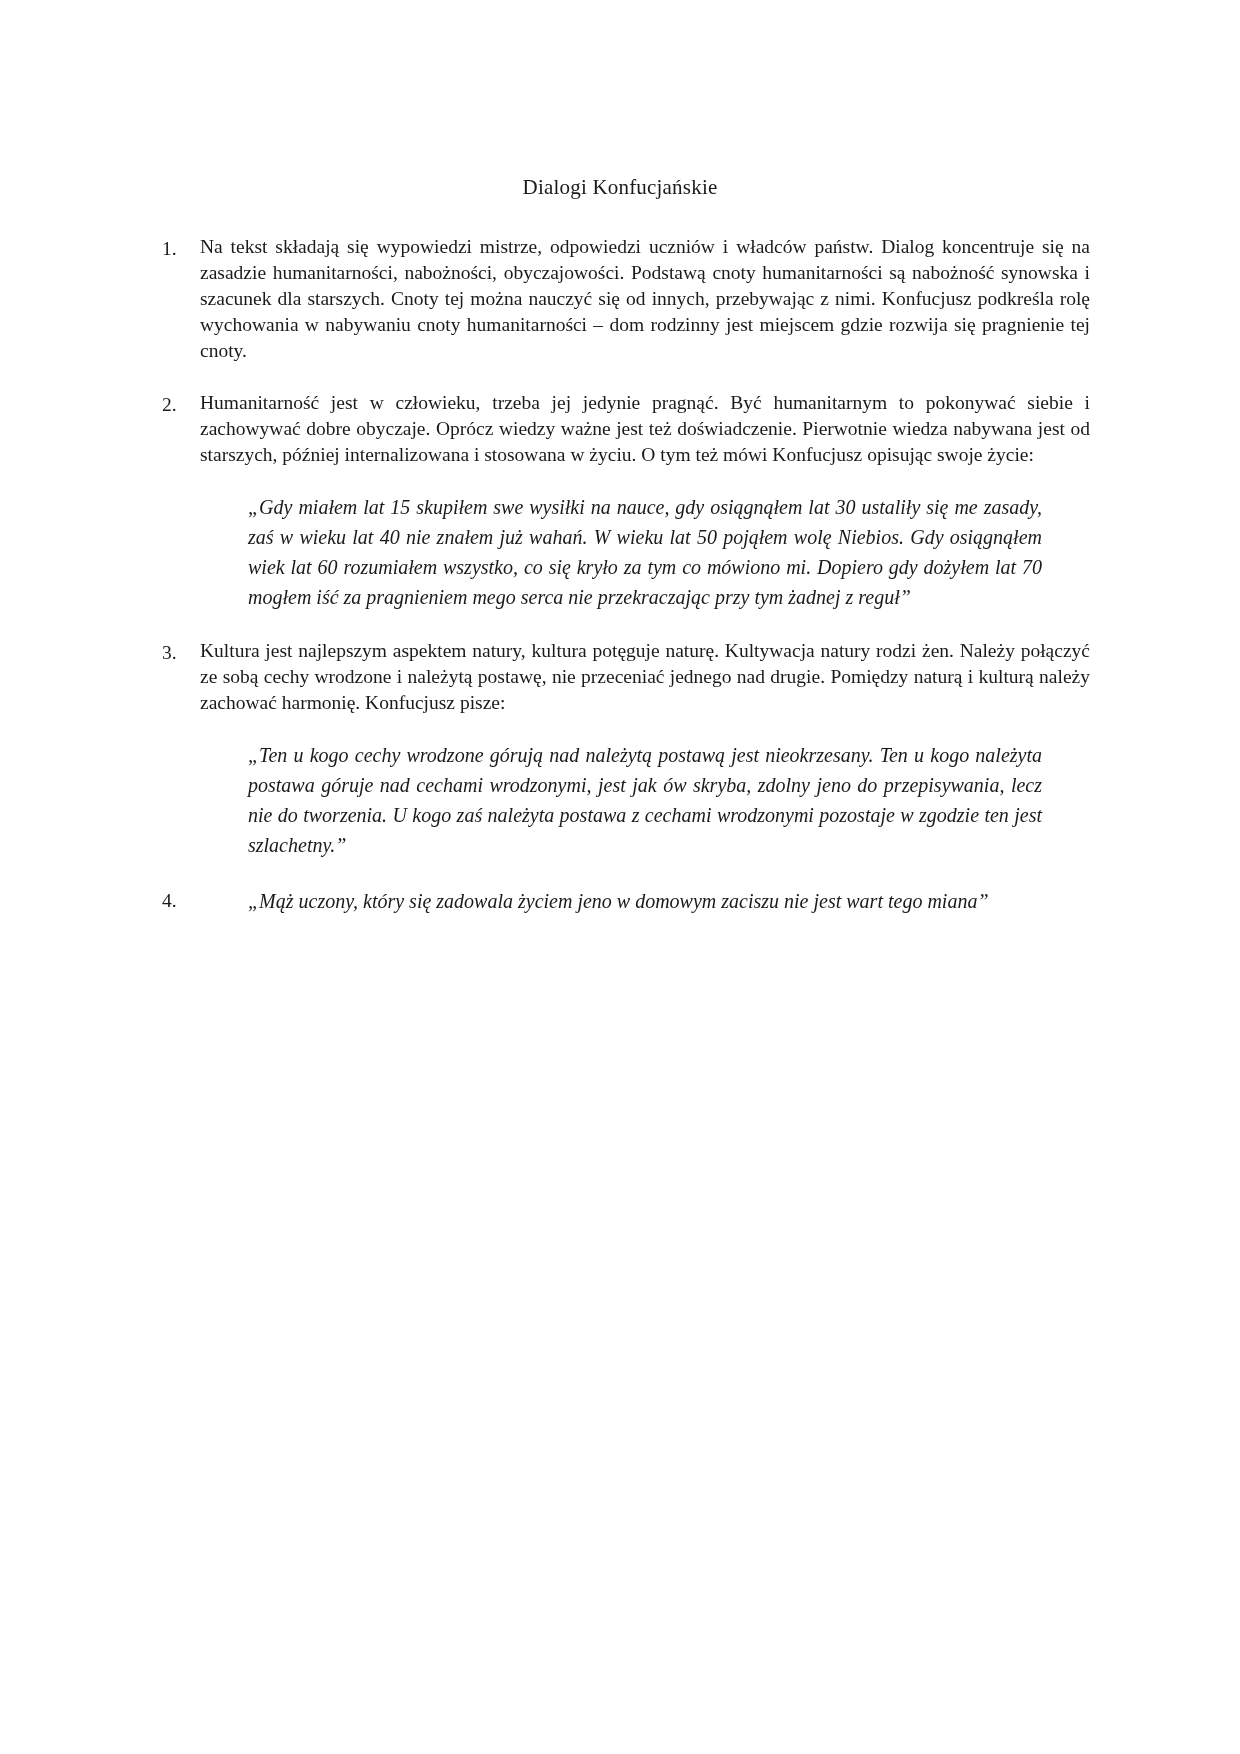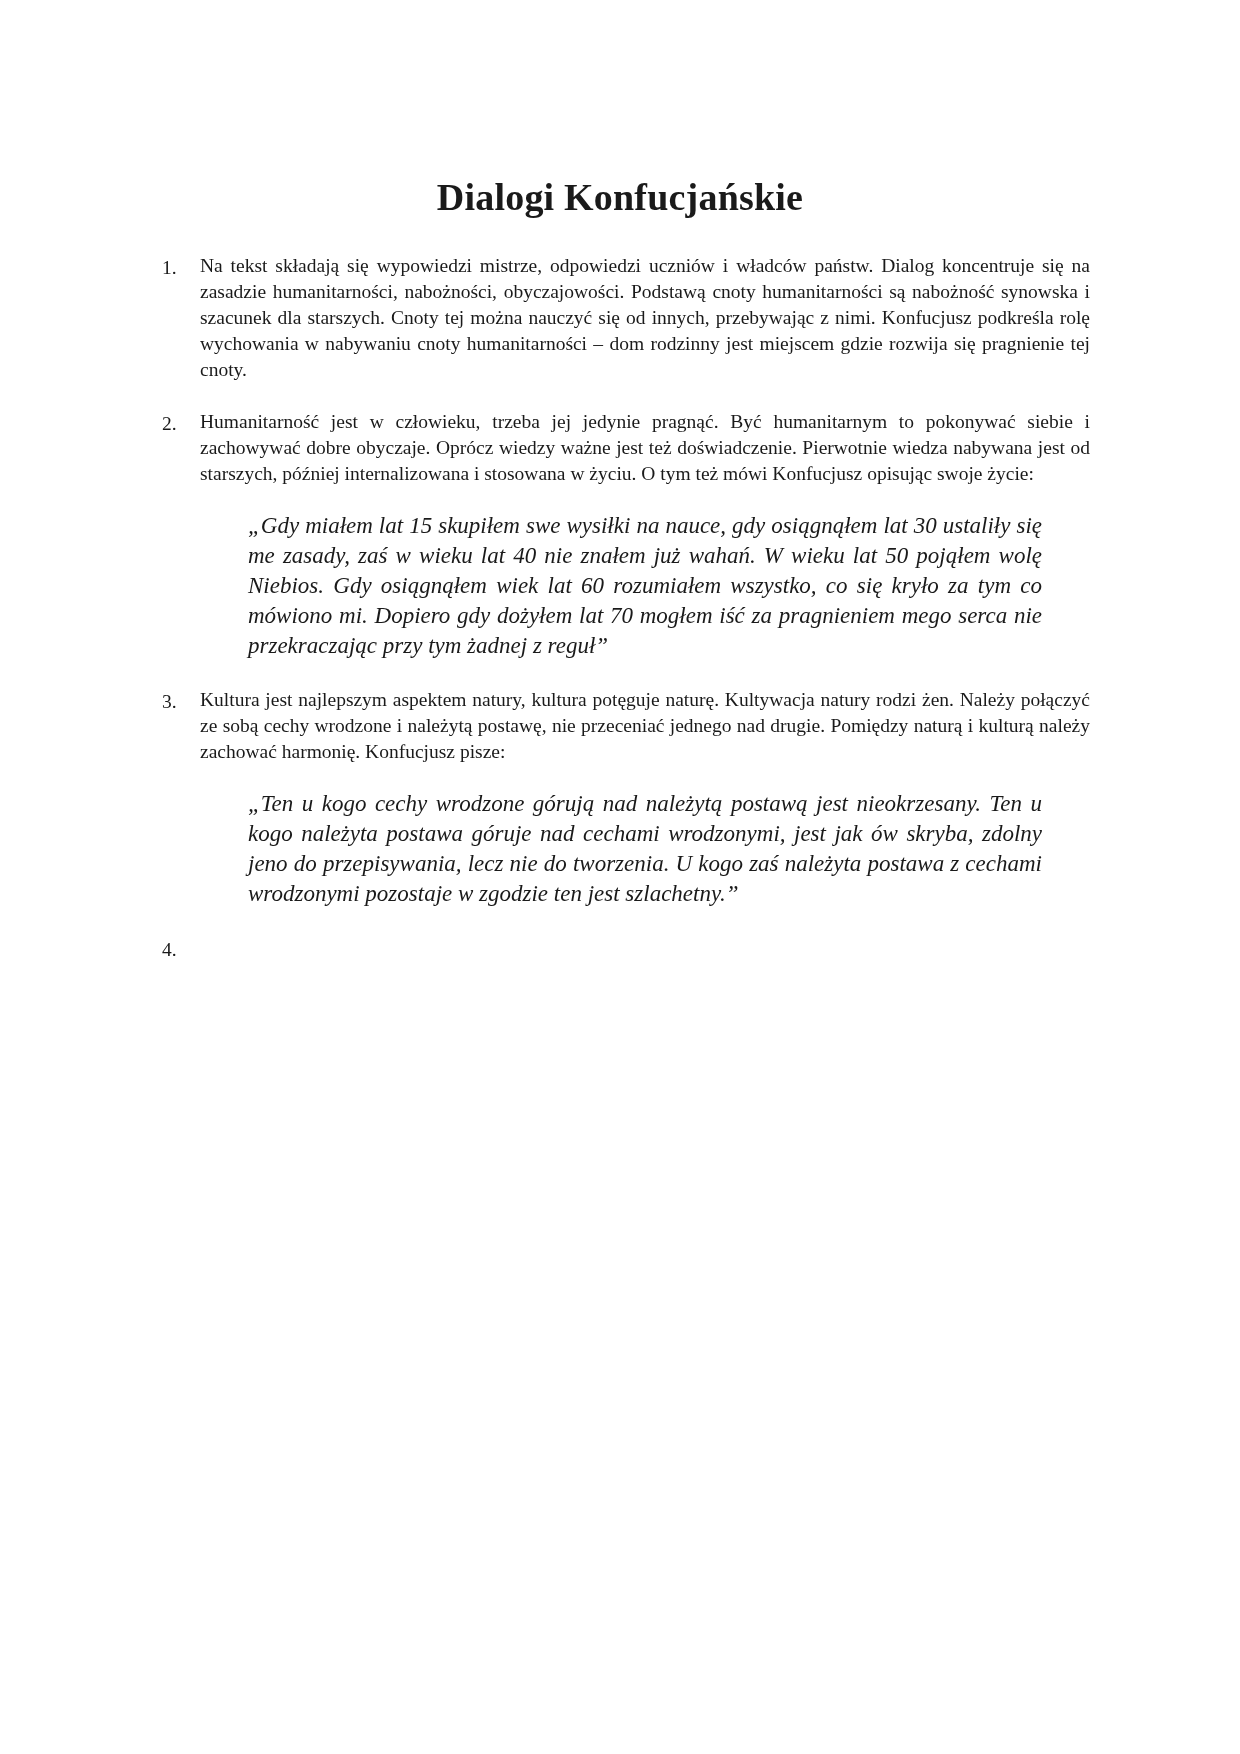--- a/index.html
+++ b/index.html
@@ -16,22 +16,22 @@
     overflow: hidden;
   }
   .page {
     width: 1240px;
     height: 1754px;
     box-sizing: border-box;
     padding: 175px 150px 100px 150px;
   }
   .doc-title {
     text-align: center;
-    font-size: 38px;
-    font-weight: 700;
+    font-size: 21px;
+    font-weight: 400;
     letter-spacing: 0.2px;
     margin: 0 0 34px 0;
     font-family: "Liberation Serif", serif;
   }
   ol.items {
     list-style: none;
     margin: 0;
     padding: 0;
   }
   ol.items > li {
@@ -47,21 +47,21 @@
     line-height: 30px;
   }
   .body-text {
     font-size: 19.5px;
     line-height: 26px;
     text-align: justify;
     text-justify: inter-word;
   }
   .quote {
     font-style: italic;
-    font-size: 23px;
+    font-size: 20px;
     line-height: 30px;
     text-align: justify;
     text-justify: inter-word;
     margin: 24px 48px 6px 48px;
   }
   .quote.last {
     margin-bottom: 0;
   }
   li.tight {
     margin-bottom: 20px;
@@ -88,16 +88,17 @@
     </li>
 
     <li>
       <span class="num">3.</span>
       <p class="body-text">Kultura jest najlepszym aspektem natury, kultura potęguje naturę. Kultywacja natury rodzi żen. Należy połączyć ze sobą cechy wrodzone i należytą postawę, nie przeceniać jednego nad drugie. Pomiędzy naturą i kulturą należy zachować harmonię. Konfucjusz pisze:</p>
       <p class="quote">„Ten u kogo cechy wrodzone górują nad należytą postawą jest nieokrzesany. Ten u kogo należyta postawa góruje nad cechami wrodzonymi, jest jak ów skryba, zdolny jeno do przepisywania, lecz nie do tworzenia. U kogo zaś należyta postawa z cechami wrodzonymi pozostaje w zgodzie ten jest szlachetny.”</p>
     </li>
 
     <li class="tight">
       <span class="num">4.</span>
+      <p class="quote last">„Mąż uczony, który się zadowala życiem jeno w domowym zaciszu nie jest wart tego miana”</p>
     </li>
 
   </ol>
 </div>
 
 </body></html>

